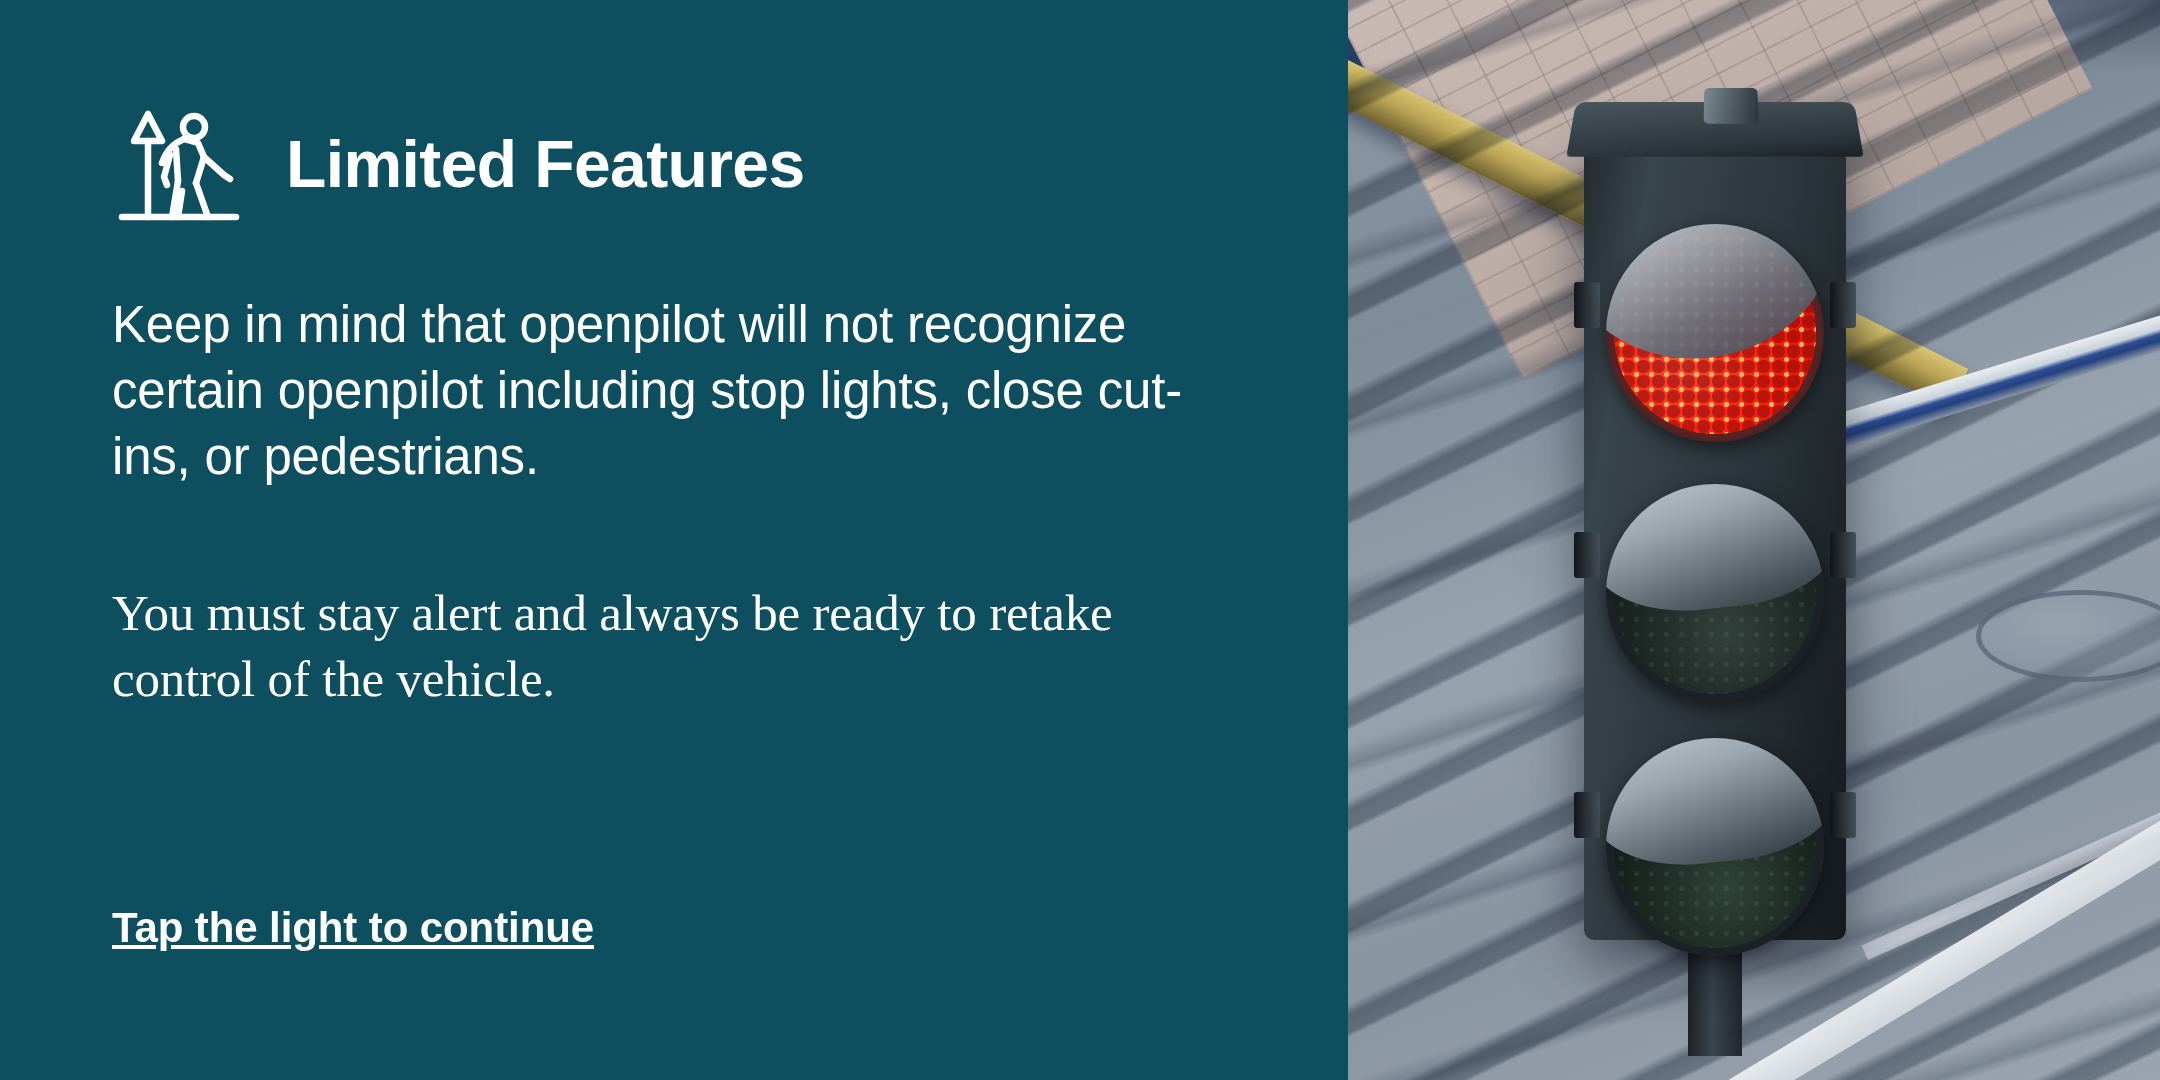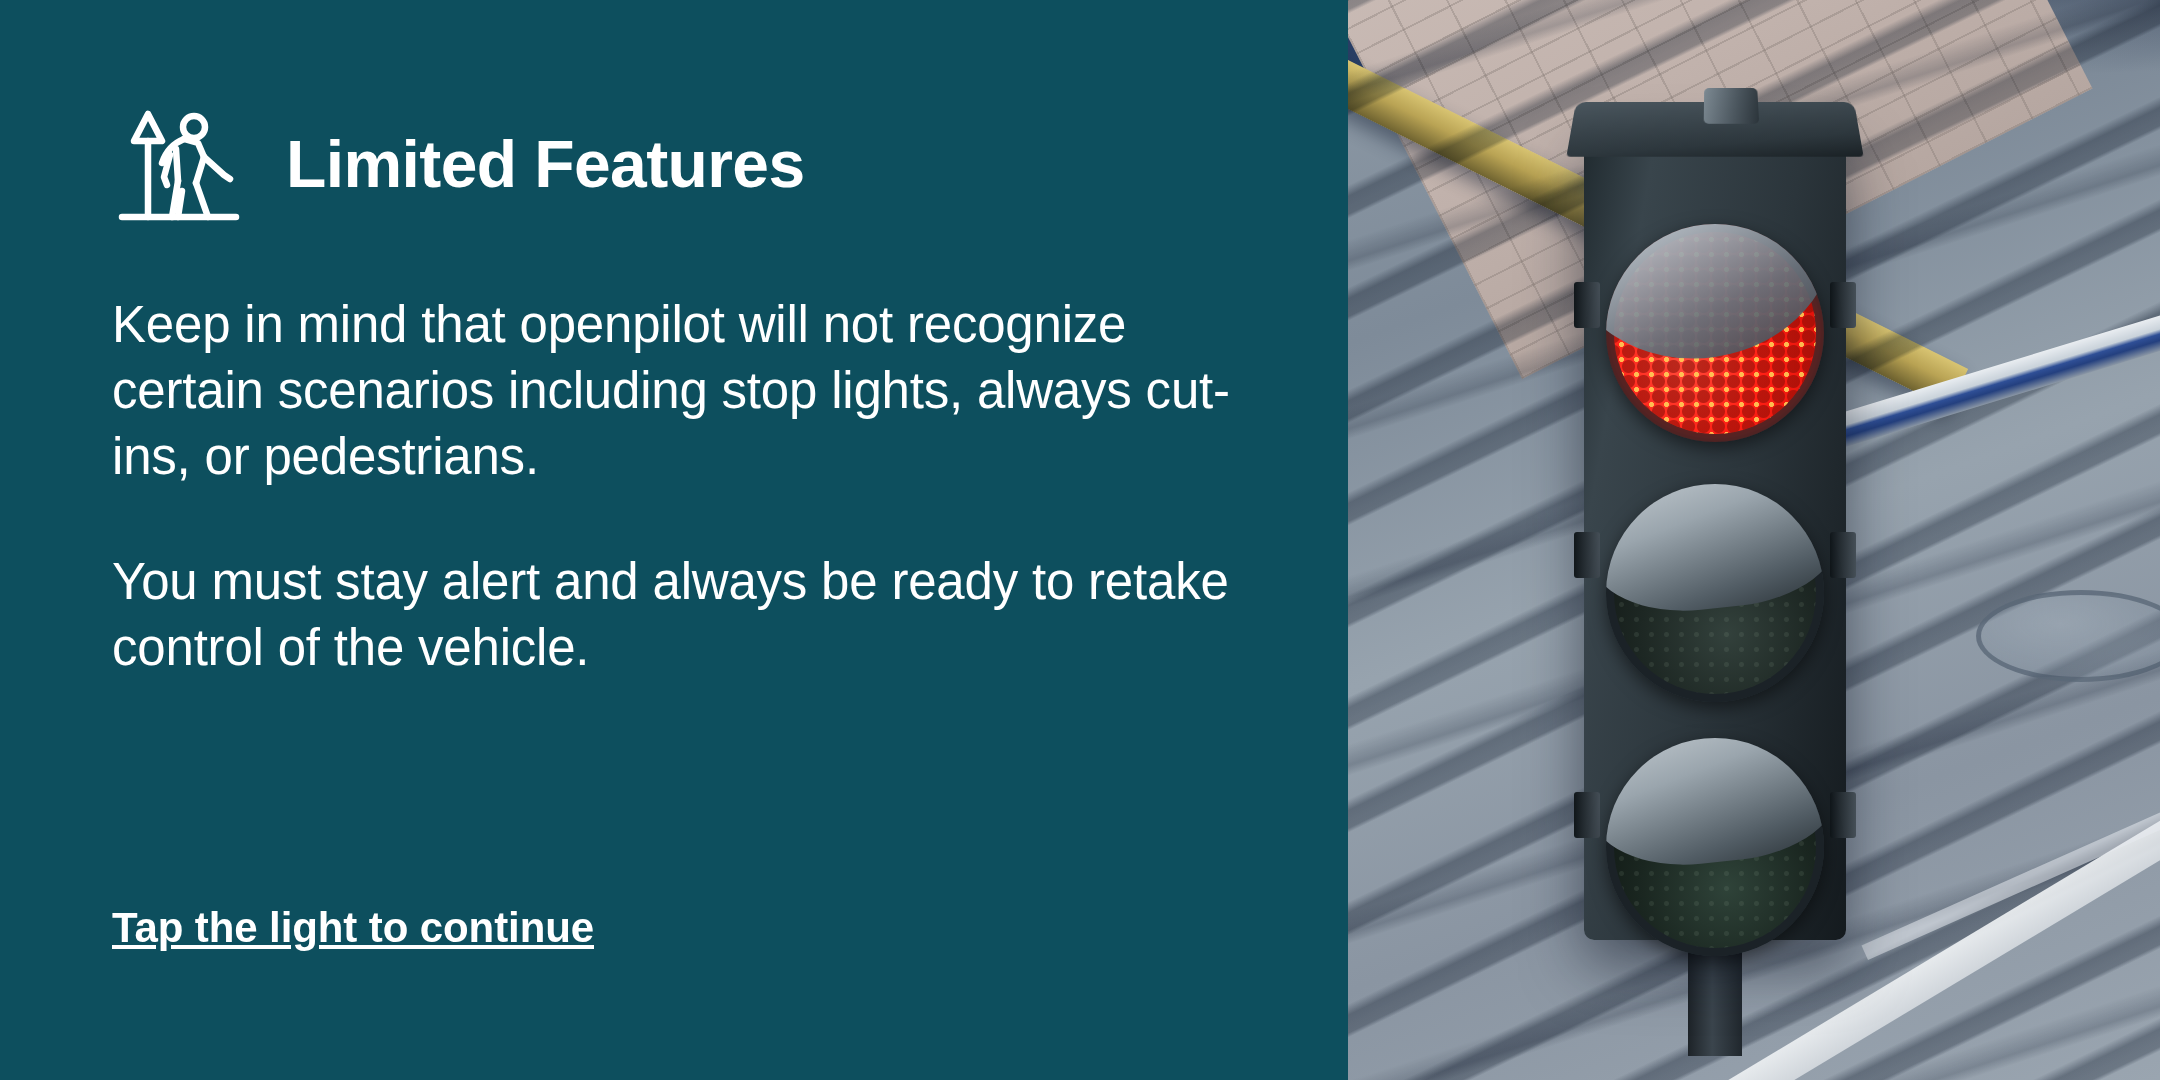--- a/index.html
+++ b/index.html
@@ -53,21 +53,21 @@
     width:1160px;
   }
   .body-para {
     font-size:51px;
     font-weight:400;
     color:#ffffff;
     line-height:1.29;
     letter-spacing:-0.2px;
     max-width:1135px;
   }
-  .body-para + .body-para { margin-top:60px; }
+  .body-para + .body-para { margin-top:92px;font-family:Liberation Serif, serif; }
 
   .cta-text {
     position:absolute;
     left:112px;
     top:905px;
     font-size:42px;
     font-weight:700;
     color:#ffffff;
     letter-spacing:-0.1px;
     line-height:1.1;
@@ -331,21 +331,21 @@
 
           <path d="M66 86 L60 122"></path>
           <path d="M84 88 L96 122"></path>
           <path d="M70 96 L66 122"></path>
         </svg>
       </span>
       <h1 class="page-title">Limited Features</h1>
     </div>
 
     <div class="body-block">
-      <p class="body-para">Keep in mind that openpilot will not recognize certain scenarios including stop lights, always cut-ins, or pedestrians.</p>
+      <p class="body-para">Keep in mind that openpilot will not recognize certain openpilot including stop lights, close cut-ins, or pedestrians.</p>
       <p class="body-para">You must stay alert and always be ready to retake control of the vehicle.</p>
     </div>
 
     <div class="cta-text">Tap the light to continue</div>
   </div>
 
   <div class="photo-panel">
     <div class="asphalt"></div>
     <div class="top-shade"></div>
     <div class="sidewalk"></div>

